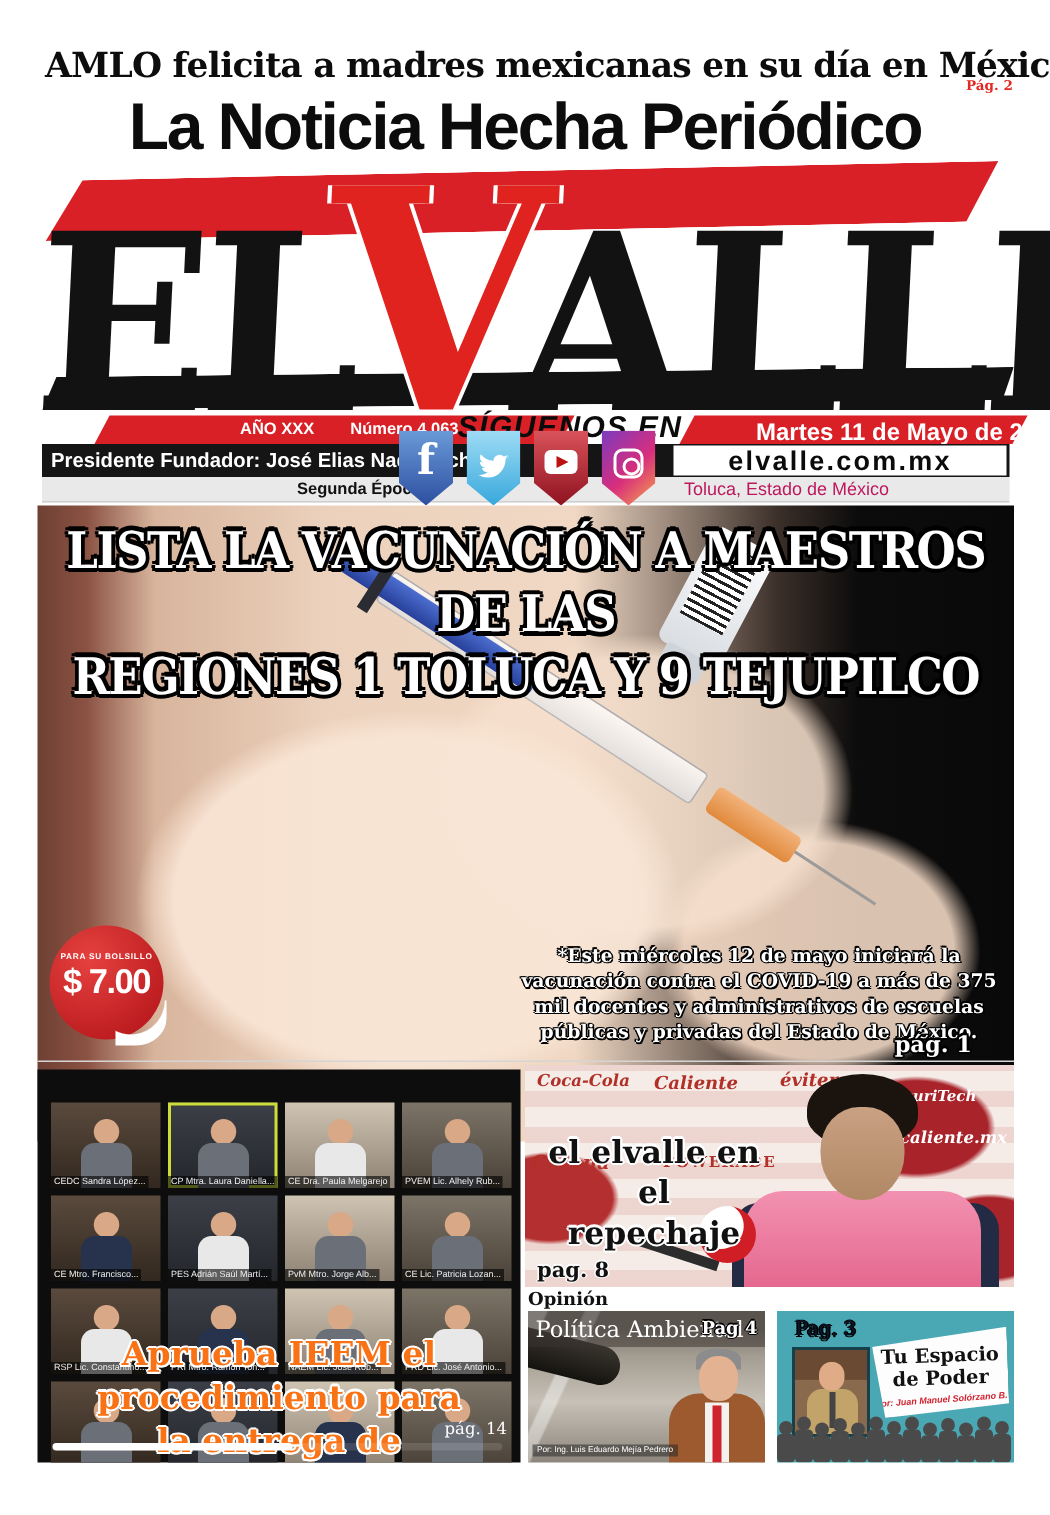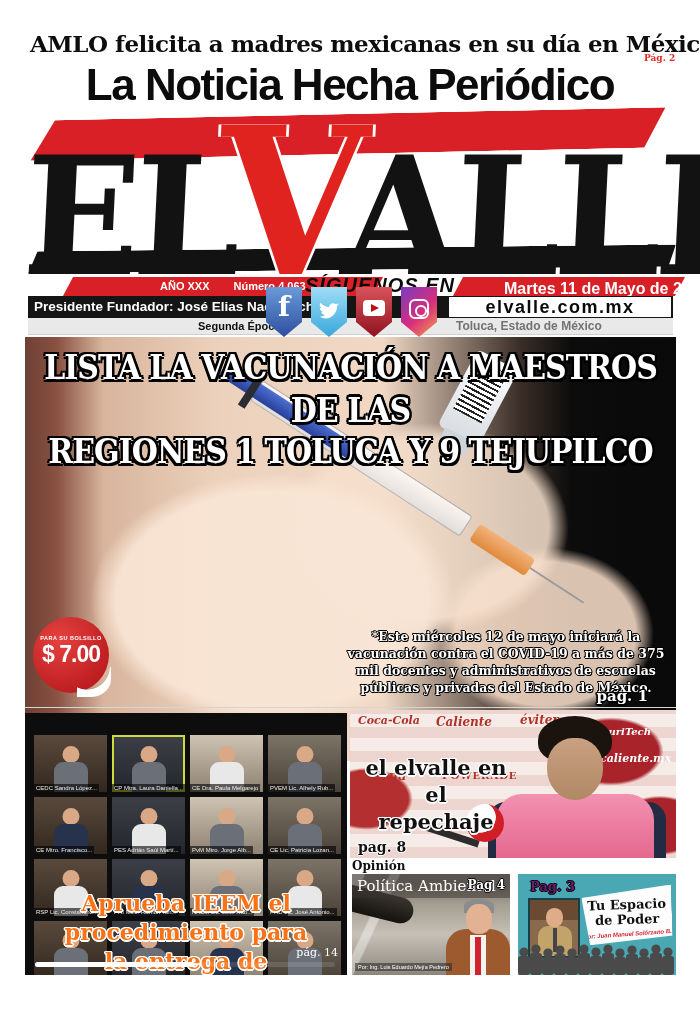--- a/index.html
+++ b/index.html
@@ -33,21 +33,21 @@
   .year-issue { left:132px; }
   .year-issue b { margin-left:24px; }
   .date-text { left:476px; font-size:16px; }
   .follow { position:absolute; left:252px; top:-3px; width:200px; text-align:center; font-weight:bold; font-style:italic; font-size:20px; letter-spacing:1px; color:#0b0b0b; }
   .black-row { position:absolute; left:28px; top:296px; width:645px; height:22px; background:#151515; }
   .founder { position:absolute; left:6px; top:3px; color:#fff; font-weight:bold; font-size:13.5px; white-space:nowrap; }
   .website-box { position:absolute; right:2px; top:1px; width:222px; height:20px; background:#fff; text-align:center; }
   .website { font-weight:bold; font-size:18px; letter-spacing:1.5px; color:#0b0b0b; line-height:20px; }
   .gray-row { position:absolute; left:28px; top:318px; width:645px; height:17px; background:#e9e9e9; border-bottom:1px solid #cfcfcf; }
   .era { position:absolute; left:170px; top:2px; font-weight:bold; font-size:11px; color:#111; }
-  .place { position:absolute; left:428px; top:1px; font-weight:bold; font-size:12px; color:#737373;text-align:right; }
+  .place { position:absolute; left:428px; top:1px; font-weight:normal; font-size:12px; color:#be185d;text-align:right; }
   
   .social { position:absolute; left:266px; top:287px; display:flex; gap:9px; z-index:6; }
   .badge { width:36px; height:50px; clip-path:polygon(0 0,100% 0,100% 70%,50% 100%,0 70%); display:flex; align-items:flex-start; justify-content:center; padding-top:6px; }
   .badge.fb { background:linear-gradient(#6a9ad8,#2d4fa0); }
   .badge.tw { background:linear-gradient(#9fdcf5,#38a8dc); }
   .badge.yt { background:linear-gradient(#d9535a,#8f1220); }
   .badge.ig { background:linear-gradient(135deg,#7b3bc0,#d82e7c 55%,#f5a54a); }
   .fb-f { color:#fff; font-family:"DejaVu Serif",serif; font-weight:bold; font-size:28px; line-height:1; }
   .yt-btn { width:22px; height:16px; background:#fff; border-radius:4px; margin-top:7px; position:relative; }
   .yt-btn::after { content:""; position:absolute; left:8px; top:4px; border-left:8px solid #b11; border-top:4px solid transparent; border-bottom:4px solid transparent; }
@@ -137,21 +137,21 @@
   .op1-title { position:absolute; left:5px; top:3px; font-family:"DejaVu Serif",serif; font-size:15px; color:#fff; }
   .op1-page { position:absolute; right:5px; top:4px; font-family:"DejaVu Serif",serif; font-weight:bold; font-size:12px; color:#fff;
     text-shadow:1px 0 #000,-1px 0 #000,0 1px #000,0 -1px #000; }
   .op1-man-face { position:absolute; right:18px; top:30px; width:26px; height:30px; background:#e3b293; border-radius:46%; }
   .op1-man-hair { position:absolute; right:16px; top:25px; width:30px; height:14px; background:#8c8c8c; border-radius:50% 50% 0 0; }
   .op1-man-suit { position:absolute; right:0; bottom:0; width:64px; height:46px; background:#9c5a2e; border-radius:20px 20px 0 0; }
   .op1-man-shirt { position:absolute; right:24px; bottom:0; width:16px; height:40px; background:#f4f2ee; }
   .op1-man-tie { position:absolute; right:29px; bottom:0; width:6px; height:38px; background:#cf2430; }
   .op1-byline { position:absolute; left:3px; bottom:4px; background:rgba(40,40,40,.55); color:#fff; font-size:5.5px; padding:1px 3px; }
   .op2 { position:absolute; left:518px; top:874px; width:158px; height:101px; background:#49a8b4; overflow:hidden; }
-  .op2-page { position:absolute; left:12px; top:5px; font-family:"DejaVu Serif",serif; font-weight:bold; font-size:13px; color:#701a75;
+  .op2-page { position:absolute; left:12px; top:5px; font-family:"DejaVu Serif",serif; font-weight:normal; font-size:13px; color:#0f172a;
     text-shadow:1px 0 #000,-1px 0 #000,0 1px #000,0 -1px #000; }
   .op2-photo { position:absolute; left:10px; top:24px; width:52px; height:60px; border:2px solid #17414a; background:linear-gradient(#6b4a33 0 35%, #8a6a4d 36% 100%); }
   .op2-ph-face { position:absolute; left:16px; top:8px; width:17px; height:19px; background:#e0ac88; border-radius:46%; }
   .op2-ph-suit { position:absolute; left:8px; top:26px; width:34px; height:30px; background:#c2a36a; border-radius:10px 10px 0 0; }
   .op2-ph-tie { position:absolute; left:23px; top:28px; width:4px; height:24px; background:#444; }
   .op2-card { position:absolute; left:64px; top:12px; width:90px; height:58px; background:#fdfdfd; transform:rotate(-2deg); box-shadow:2px 3px 0 rgba(0,0,0,.18); clip-path:polygon(0 18%, 100% 0, 100% 88%, 8% 100%); text-align:center; }
   .op2-title { margin-top:12px; font-family:"DejaVu Serif",serif; font-weight:bold; font-size:13px; line-height:1.15; color:#111; }
   .op2-byline { display:block; margin-top:3px; color:#cf2430; font-style:italic; font-weight:bold; font-size:6px; transform:rotate(-2deg); }
   .op2-crowd { position:absolute; left:0; bottom:0; width:158px; height:32px; }
 </style>

